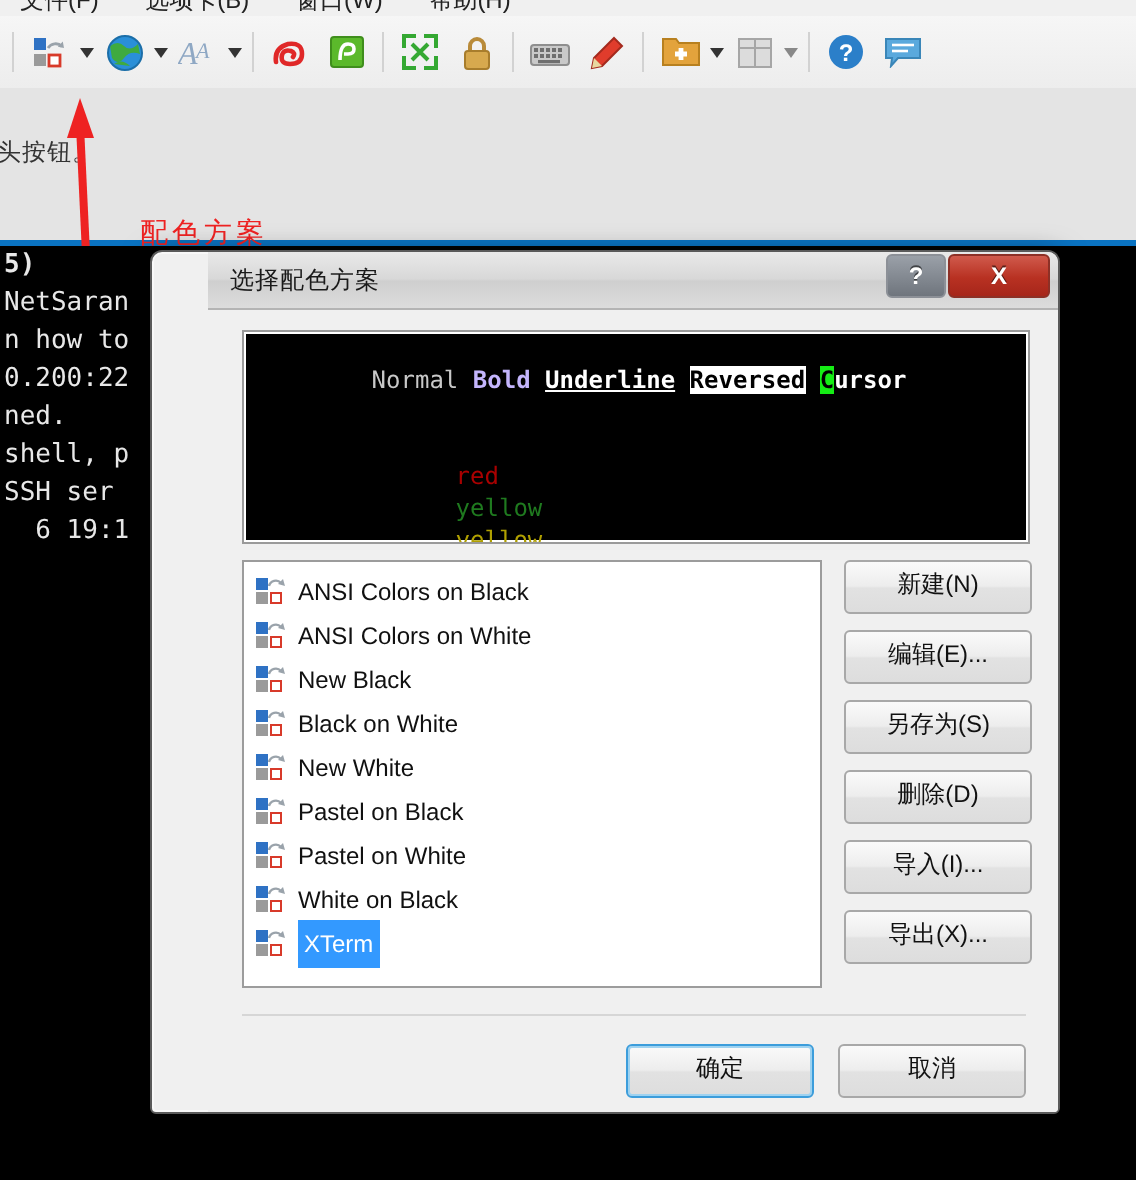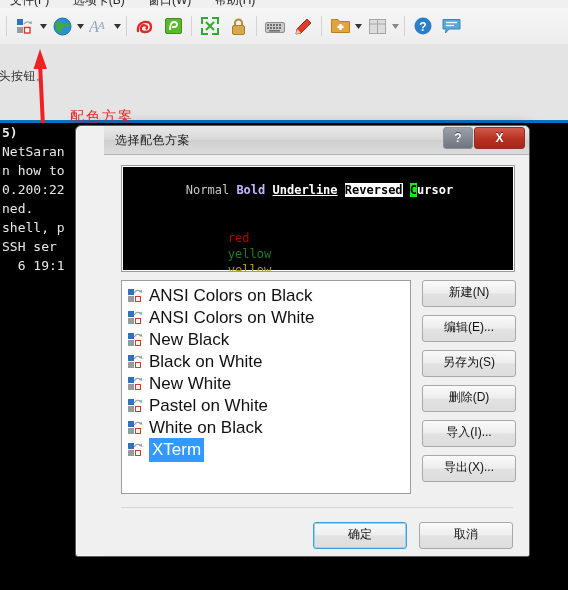--- a/index.html
+++ b/index.html
@@ -84,21 +84,21 @@
   .pv-bold{color:#c4b5fd;font-weight:bold;}
   .pv-underline{color:#ffffff;font-weight:bold;text-decoration:underline;}
   .pv-reversed{color:#000;background:#ffffff;font-weight:bold;text-align:right;}
   .pv-cursor-cell{color:#000;background:#15ec15;font-weight:bold;}
   .pv-cursor-rest{color:#ffffff;font-weight:bold;}
 
   
   #listbox{position:absolute;left:17px;top:125px;width:288px;height:212px;
            background:#fff;border:1px solid #9c9c9c;overflow:hidden;}
   .list-item{display:flex;align-items:center;height:22px;padding-left:6px;}
-  .list-item .lbl{font-size:17px;color:#111;margin-left:6px;line-height:22px;white-space:nowrap;}
+  .list-item .lbl{font-size:12px;color:#111;margin-left:6px;line-height:22px;white-space:nowrap;}
   .list-item.selected .lbl{background:#3399ff;color:#fff;padding:1px 3px;}
 
   .scheme-icon{width:15px;height:14px;position:relative;flex:0 0 15px;}
   .scheme-icon .sq{position:absolute;width:6px;height:6px;}
   .scheme-icon .sq.blue{left:0;top:0;background:#2f72c4;}
   .scheme-icon .sq.gray{left:0;top:7px;background:#9a9a9a;}
   .scheme-icon .sq.redout{left:7px;top:7px;border:1.5px solid #d83a2a;box-sizing:border-box;}
   .scheme-icon svg{position:absolute;left:6px;top:-1px;}
 
   
@@ -398,20 +398,32 @@
       <div class="list-item">
         <span class="scheme-icon">
           <span class="sq blue"></span>
             <span class="sq gray"></span>
             <span class="sq redout"></span>
           <svg width="9" height="8">
               <path d="M0.5 5 A3.5 3.5 0 0 1 6.5 3.5" stroke="#9aa3ab" stroke-width="1.2" fill="none"></path>
               <path d="M7.5 1.5 L8.5 5 L5 4 Z" fill="#9aa3ab"></path>
             </svg>
         </span>
+        <span class="lbl">Pastel on Black</span>
+      </div>
+      <div class="list-item">
+        <span class="scheme-icon">
+          <span class="sq blue"></span>
+            <span class="sq gray"></span>
+            <span class="sq redout"></span>
+          <svg width="9" height="8">
+              <path d="M0.5 5 A3.5 3.5 0 0 1 6.5 3.5" stroke="#9aa3ab" stroke-width="1.2" fill="none"></path>
+              <path d="M7.5 1.5 L8.5 5 L5 4 Z" fill="#9aa3ab"></path>
+            </svg>
+        </span>
         <span class="lbl">Pastel on White</span>
       </div>
       <div class="list-item">
         <span class="scheme-icon">
           <span class="sq blue"></span>
             <span class="sq gray"></span>
             <span class="sq redout"></span>
           <svg width="9" height="8">
               <path d="M0.5 5 A3.5 3.5 0 0 1 6.5 3.5" stroke="#9aa3ab" stroke-width="1.2" fill="none"></path>
               <path d="M7.5 1.5 L8.5 5 L5 4 Z" fill="#9aa3ab"></path>

